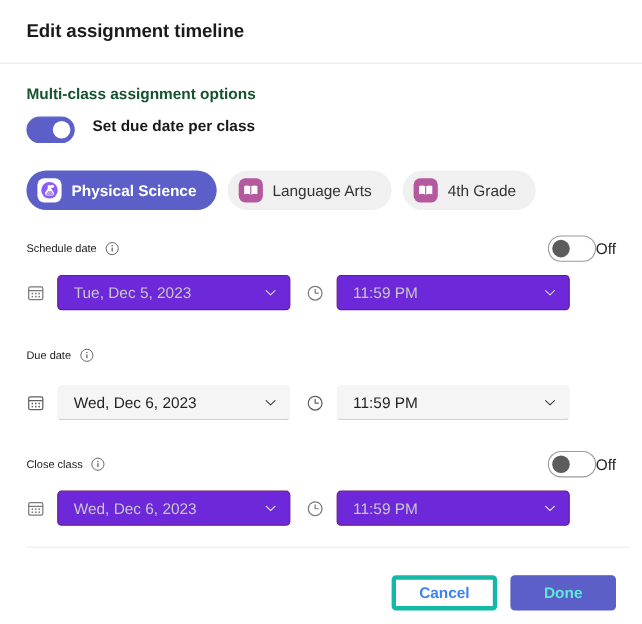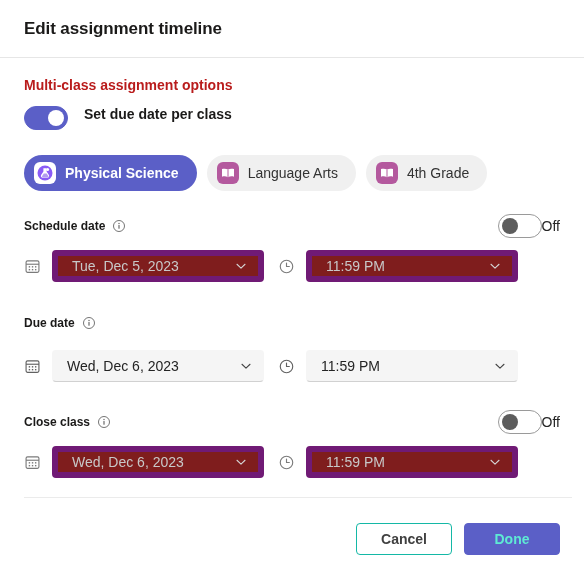--- a/index.html
+++ b/index.html
@@ -33,21 +33,21 @@
   }
 
   
   .dialog-body {
     padding: 0 24px;
   }
 
   .section-label {
     font-size: 14px;
     font-weight: bold;
-    color: #b91c1c;
+    color: #14532d;
     margin-top: 19px;
   }
 
   
   .toggle-row {
     display: flex;
     align-items: flex-start;
     margin-top: 13px;
   }
   .switch {
@@ -141,22 +141,22 @@
   
   .date-block {
     margin-top: 22px;
   }
   .date-head {
     display: flex;
     align-items: center;
     height: 20px;
   }
   .date-head-label {
-    font-size: 12px;
-    font-weight: bold;
+    font-size: 10px;
+    font-weight: normal;
     color: #1b1a19;
   }
   .info-icon {
     margin-left: 7px;
     display: inline-flex;
     align-items: center;
     color: #616161;
   }
   .head-toggle {
     margin-left: auto;
@@ -192,22 +192,22 @@
     padding: 0 10px 0 14px;
     border-radius: 4px;
     cursor: pointer;
   }
   .combo.enabled {
     background: #f5f5f5;
     border: 1px solid transparent;
     border-bottom: 1px solid #d1d1d1;
   }
   .combo.disabled {
-    background: #7f1d1d;
-    border: 6px solid #701a75;
+    background: #6d28d9;
+    border: 1px solid #701a75;
   }
   .combo-date { width: 212px; }
   .combo-time { width: 212px; }
   .combo-value {
     font-size: 14px;
     flex: 1;
   }
   .combo.enabled .combo-value { color: #242424; }
   .combo.disabled .combo-value { color: #c8c8c8; }
   .chev {
@@ -250,22 +250,22 @@
     font-size: 14px;
     font-weight: bold;
     display: inline-flex;
     align-items: center;
     justify-content: center;
     cursor: pointer;
     padding: 0 14px;
   }
   .btn-secondary {
     background: #ffffff;
-    border: 1px solid #14b8a6;
-    color: #404040;
+    border: 4px solid #14b8a6;
+    color: #3b82f6;
   }
   .btn-primary {
     background: #5b5fc7;
     border: 1px solid #5b5fc7;
     color: #5eead4;
   }
 </style>
 </head>
 <body>
 

